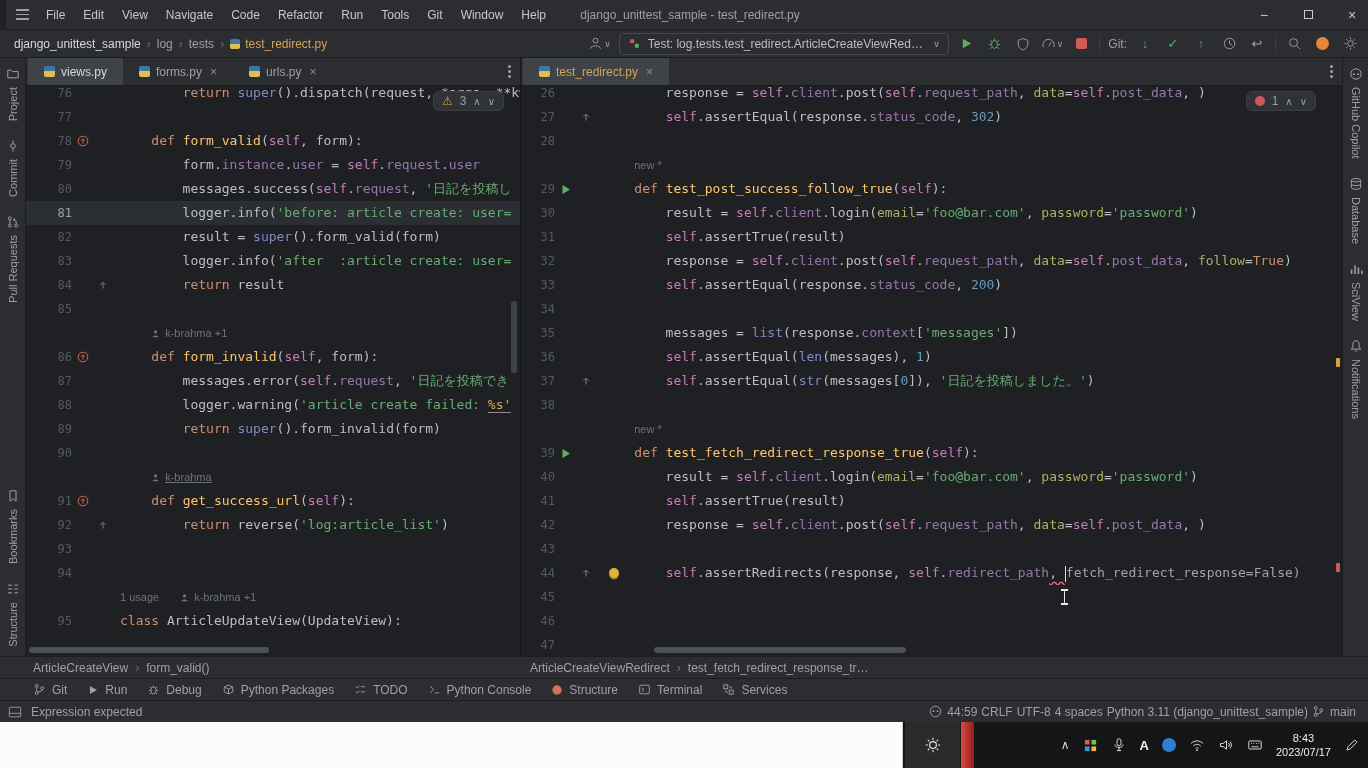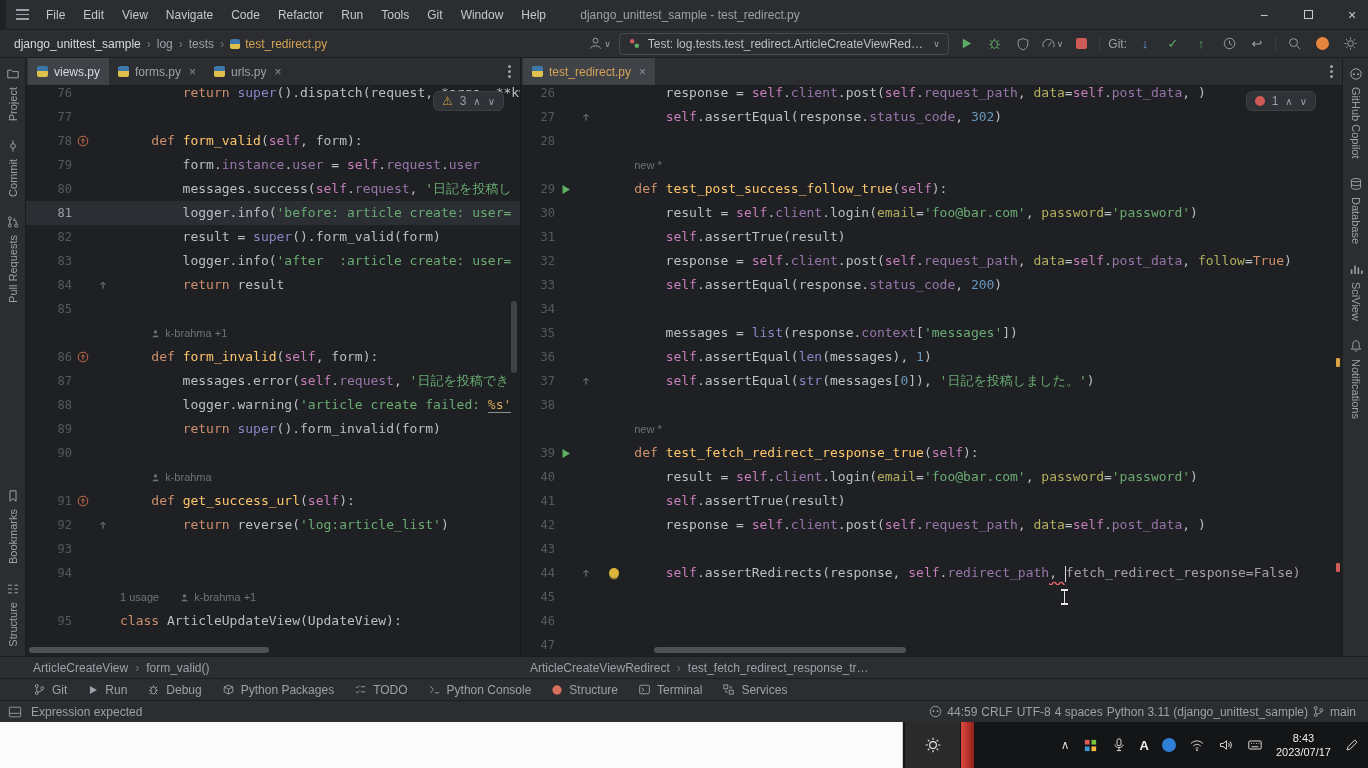--- a/index.html
+++ b/index.html
@@ -41,21 +41,21 @@
   .sicon{height:14px;display:flex;align-items:center}
   .vlabel{writing-mode:vertical-rl;transform:rotate(180deg);font-size:11px;color:#9da0a8}
   .vlabel-r{writing-mode:vertical-rl;font-size:11px;color:#9da0a8}
   .editors{flex:1;display:flex;min-width:0}
   .pane{position:relative;overflow:hidden;background:#1e2023}
   .pane-left{width:494px}
   .splitter{width:1px;background:#141517}
   .pane-right{flex:1}
   
   .tabbar{height:28px;background:#2b2d30;border-bottom:1px solid #1c1d1f;display:flex;align-items:stretch;padding-left:2px}
-  .tab{display:flex;align-items:center;gap:6px;padding:0 9px;font-size:12px;color:#9da0a8}
+  .tab{display:flex;align-items:center;gap:6px;padding:0 16px;font-size:12px;color:#9da0a8}
   .tab.active{background:#3f4247;color:#d6d9de}
   .tab.modified .tablabel{color:#d5a456}
   .tabclose{color:#8a8d92;font-size:12px;margin-left:2px}
   .pyicon{width:11px;height:11px;border-radius:2px;background:linear-gradient(180deg,#3b78a7 50%,#e0c04c 50%);display:inline-block;flex:none}
   .pyicon.small{width:10px;height:10px}
   .tabmore{margin-left:auto;width:22px;display:flex;align-items:center;justify-content:center}
   .dots3{width:3px;height:3px;border-radius:50%;background:#9da0a8;box-shadow:0 -5px 0 #9da0a8,0 5px 0 #9da0a8}
   
   .rows{position:absolute;top:28px;left:0;right:0;bottom:0;font:13px/24px "DejaVu Sans Mono",monospace;margin-top:-5px}
   .row{display:flex;height:24px;white-space:pre;position:relative}
@@ -350,21 +350,21 @@
                     <path d="M1.4 8.2c.4-2.4 5.8-2.4 6.2 0z" fill="#6f737a"></path>
                   </svg></span><span>k-brahma +1</span></span></div></div>
           <div class="row"><div class="num">86</div><div class="g1"><svg width="12" height="12" viewBox="0 0 12 12">
                 <circle cx="6" cy="6" r="4.8" fill="none" stroke="#d0694e"></circle>
                 <path d="M6 8.6V4M4.2 5.6 6 3.8l1.8 1.8" fill="none" stroke="#d0694e"></path>
               </svg></div><div class="g2"></div><div class="code"><span class="tok-t">    </span><span class="tok-k">def </span><span class="tok-f">form_invalid</span><span class="tok-t">(</span><span class="tok-p">self</span><span class="tok-t">, form):</span></div></div>
           <div class="row"><div class="num">87</div><div class="g1"></div><div class="g2"></div><div class="code"><span class="tok-t">        messages.error(</span><span class="tok-p">self</span><span class="tok-t">.</span><span class="tok-a">request</span><span class="tok-t">, </span><span class="tok-s">'日記を投稿でき</span></div></div>
           <div class="row"><div class="num">88</div><div class="g1"></div><div class="g2"></div><div class="code"><span class="tok-t">        logger.warning(</span><span class="tok-s">'article create failed: </span><span class="tok-fm">%s'</span></div></div>
           <div class="row"><div class="num">89</div><div class="g1"></div><div class="g2"></div><div class="code"><span class="tok-t">        </span><span class="tok-k">return </span><span class="tok-b">super</span><span class="tok-t">().form_invalid(form)</span></div></div>
           <div class="row"><div class="num">90</div><div class="g1"></div><div class="g2"></div><div class="code"></div></div>
-          <div class="row"><div class="num"></div><div class="g1"></div><div class="g2"></div><div class="code"><span class="cv" style="padding-left: 31.2px;"><span class="cvic"><svg width="9" height="9" viewBox="0 0 9 9">
+          <div class="row"><div class="num"></div><div class="g1"></div><div class="g2"></div><div class="code"><span class="cv" style="padding-left: 31.2px; text-decoration: underline;"><span class="cvic"><svg width="9" height="9" viewBox="0 0 9 9">
                     <circle cx="4.5" cy="2.9" r="1.6" fill="#6f737a"></circle>
                     <path d="M1.4 8.2c.4-2.4 5.8-2.4 6.2 0z" fill="#6f737a"></path>
                   </svg></span><span>k-brahma</span></span></div></div>
           <div class="row"><div class="num">91</div><div class="g1"><svg width="12" height="12" viewBox="0 0 12 12">
                 <circle cx="6" cy="6" r="4.8" fill="none" stroke="#d0694e"></circle>
                 <path d="M6 8.6V4M4.2 5.6 6 3.8l1.8 1.8" fill="none" stroke="#d0694e"></path>
               </svg></div><div class="g2"></div><div class="code"><span class="tok-t">    </span><span class="tok-k">def </span><span class="tok-f">get_success_url</span><span class="tok-t">(</span><span class="tok-p">self</span><span class="tok-t">):</span></div></div>
           <div class="row"><div class="num">92</div><div class="g1"></div><div class="g2"><svg width="10" height="10" viewBox="0 0 10 10">
                 <path d="M5 8.6V2.6M2.4 4.8 5 2.2l2.6 2.6" fill="none" stroke="#7a7e85"></path>
               </svg></div><div class="code"><span class="tok-t">        </span><span class="tok-k">return</span><span class="tok-t"> reverse(</span><span class="tok-s">'log:article_list'</span><span class="tok-t">)</span></div></div>

